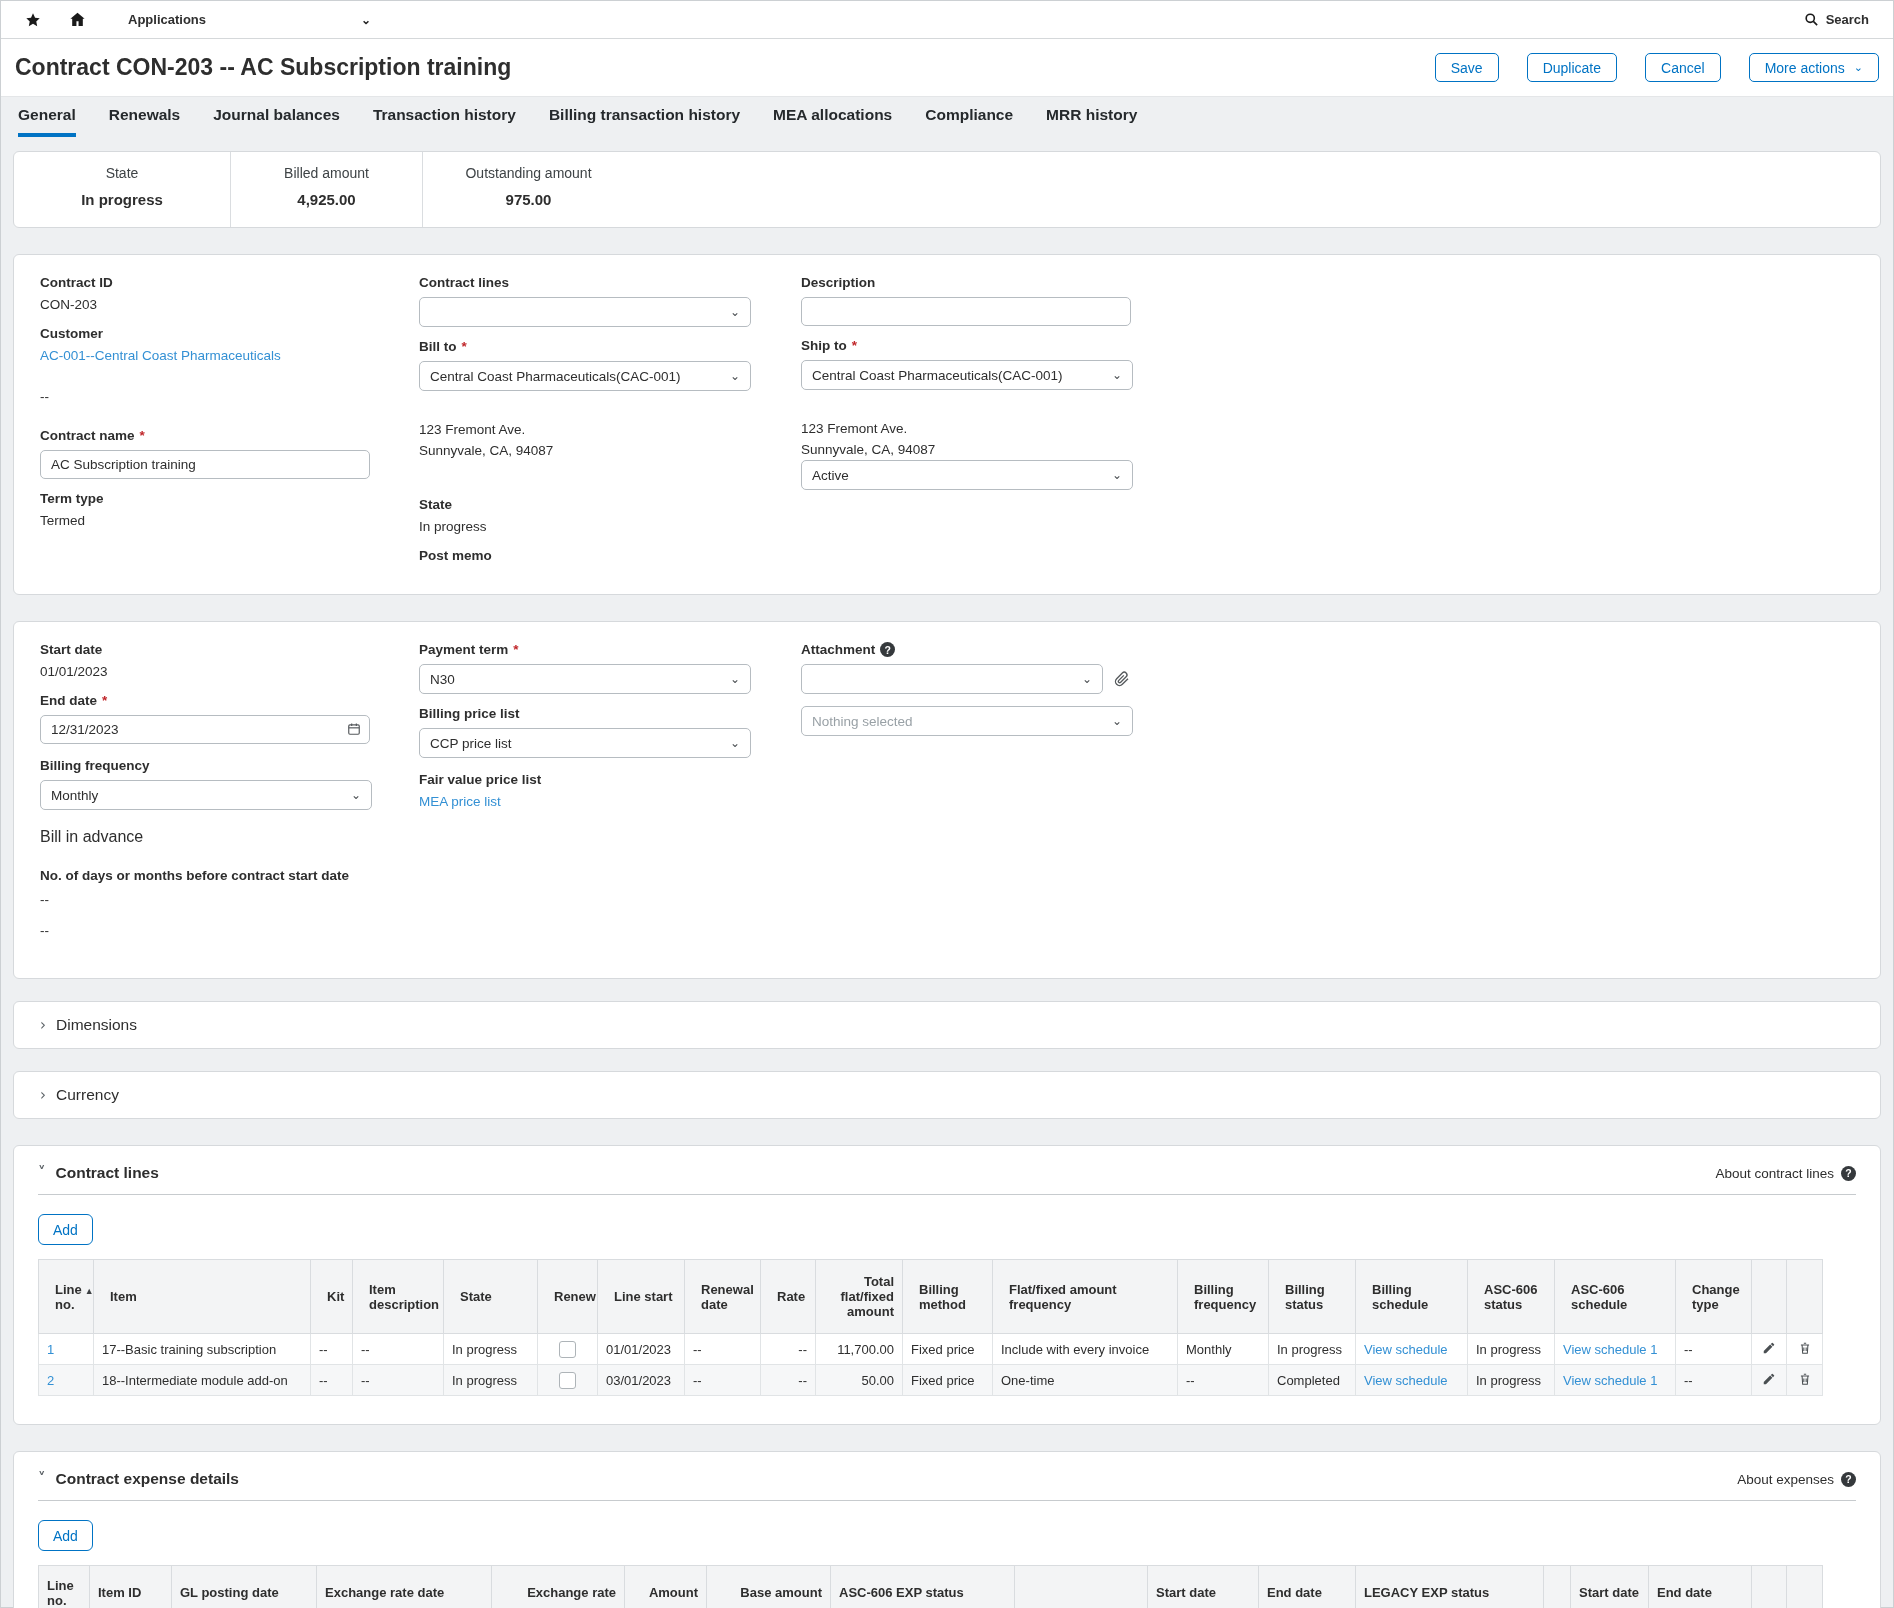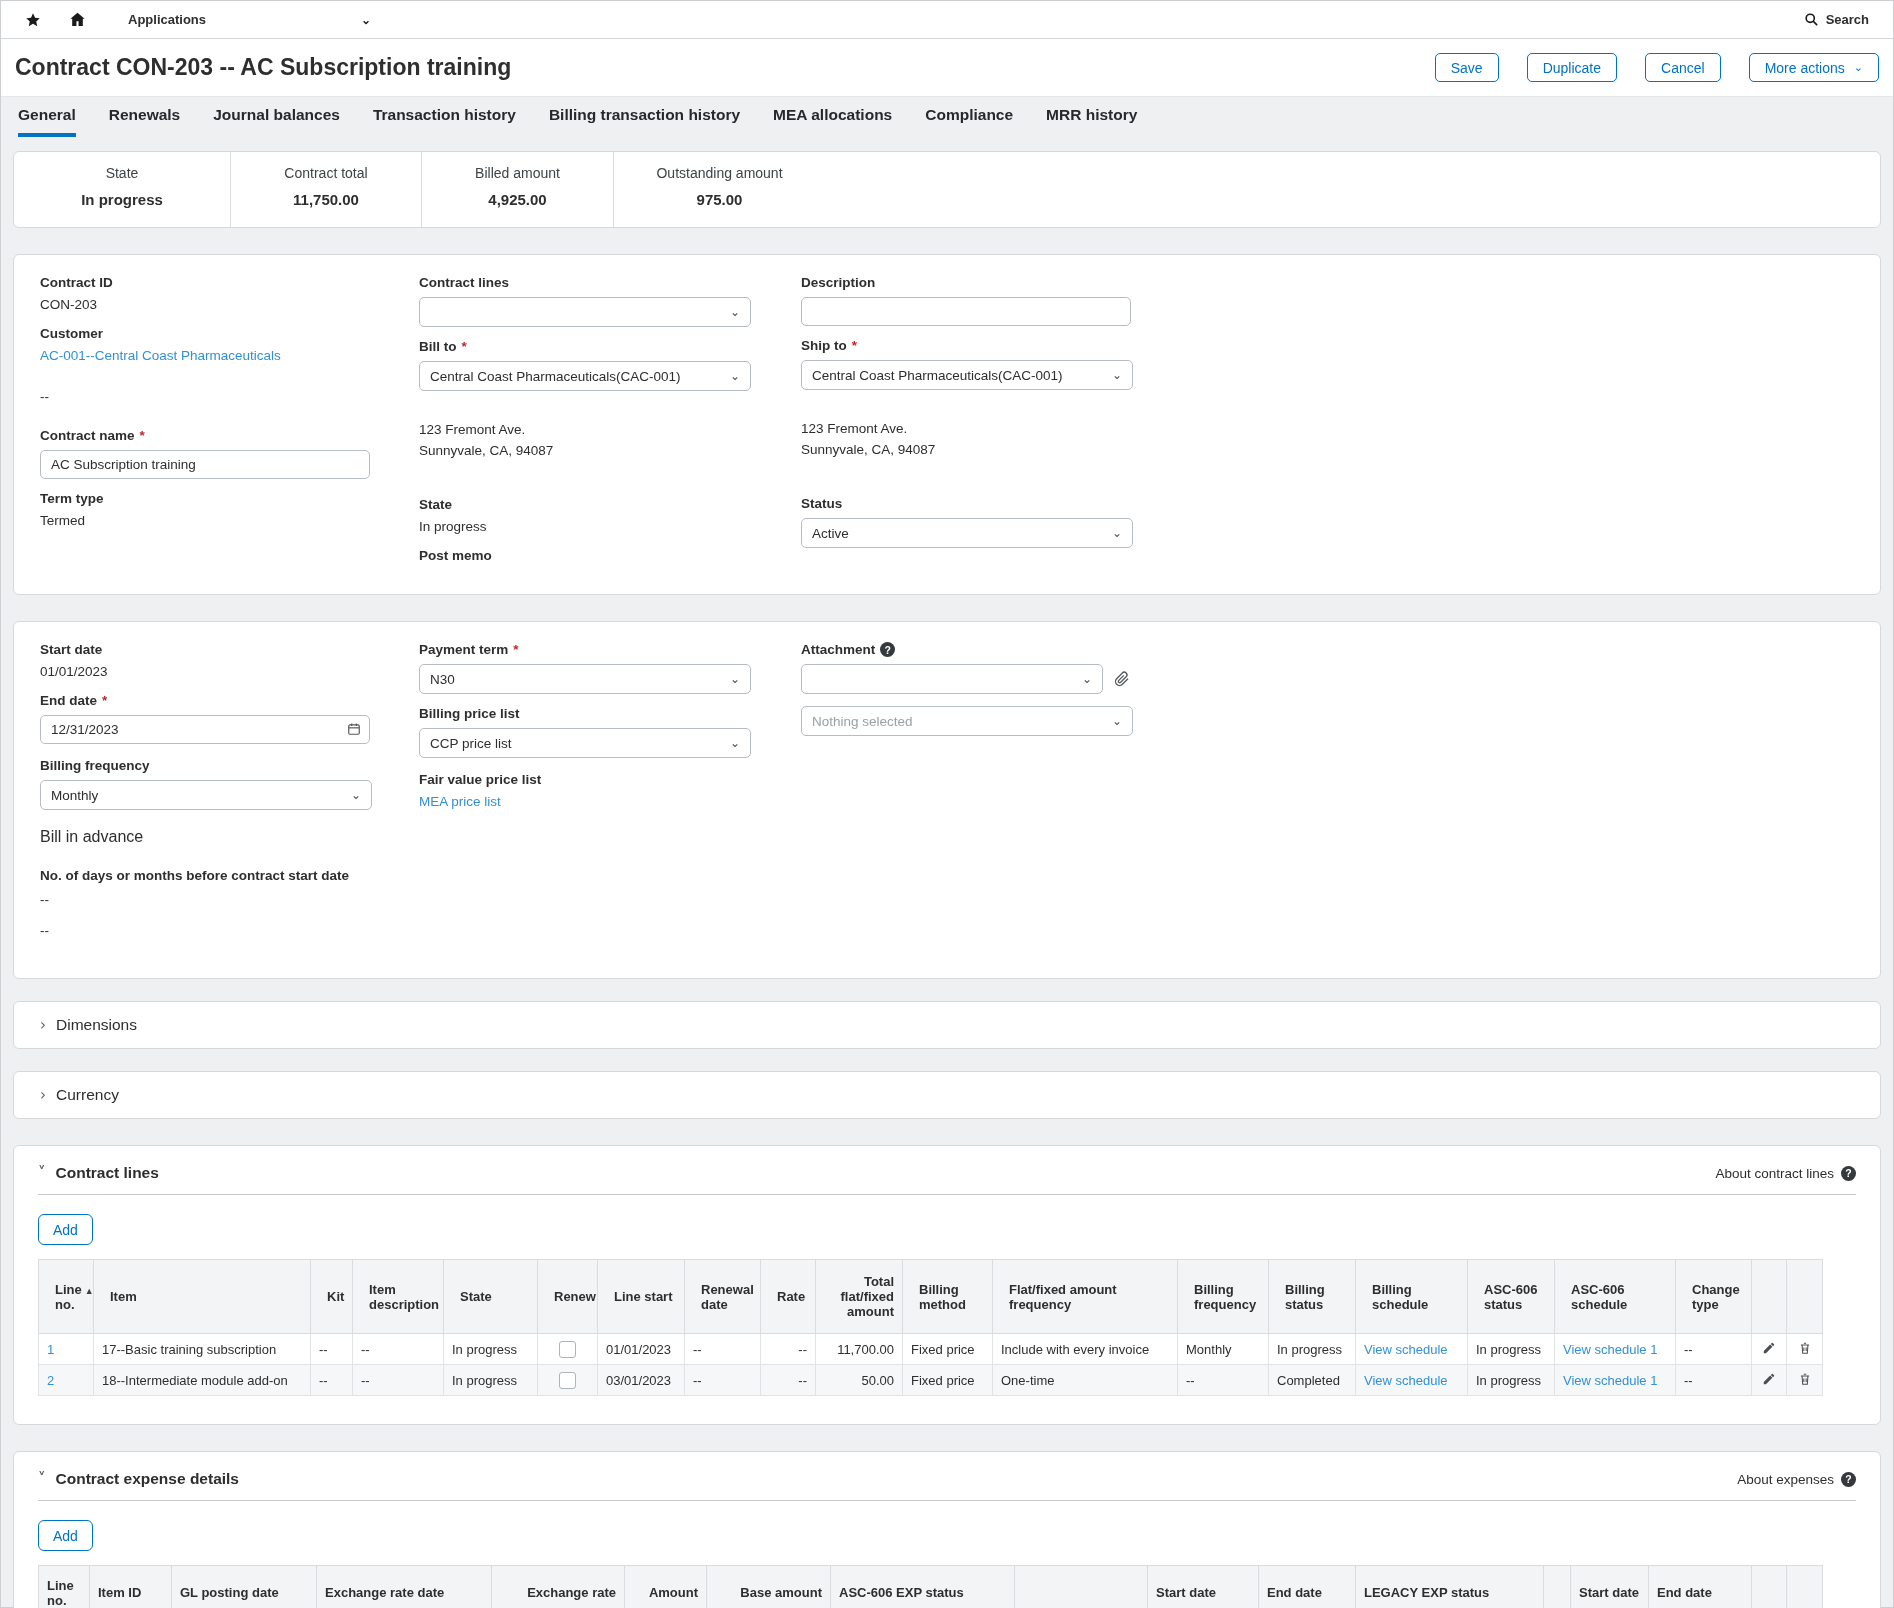--- a/index.html
+++ b/index.html
@@ -149,24 +149,20 @@
     <div class="tab">MEA allocations</div>
     <div class="tab">Compliance</div>
     <div class="tab">MRR history</div>
   </div>
 
   <div class="card summary">
     <div class="sum-cell w1">
       <div class="sum-label">State</div>
       <div class="sum-value">In progress</div>
     </div>
-    <div class="sum-cell w2">
-      <div class="sum-label">Contract total</div>
-      <div class="sum-value">11,750.00</div>
-    </div>
     <div class="sum-cell w3">
       <div class="sum-label">Billed amount</div>
       <div class="sum-value">4,925.00</div>
     </div>
     <div class="sum-cell w5">
       <div class="sum-label">Outstanding amount</div>
       <div class="sum-value">975.00</div>
     </div>
   </div>
 
@@ -218,21 +214,20 @@
             <span class="req">*</span>
         </div>
         <div class="blk select">
           <span>Central Coast Pharmaceuticals(CAC-001)</span>
           <span class="chev">⌄</span>
         </div>
         <div class="addr" style="margin-top:28px">
           <div>123 Fremont Ave.</div>
           <div>Sunnyvale, CA, 94087</div>
         </div>
-        <div class="label" style="margin-top:36px">Status</div>
         <div class="blk select">
           <span>Active</span>
           <span class="chev">⌄</span>
         </div>
       </div>
     </div>
   </div>
 
   <div class="card panel">
     <div class="form-grid">

